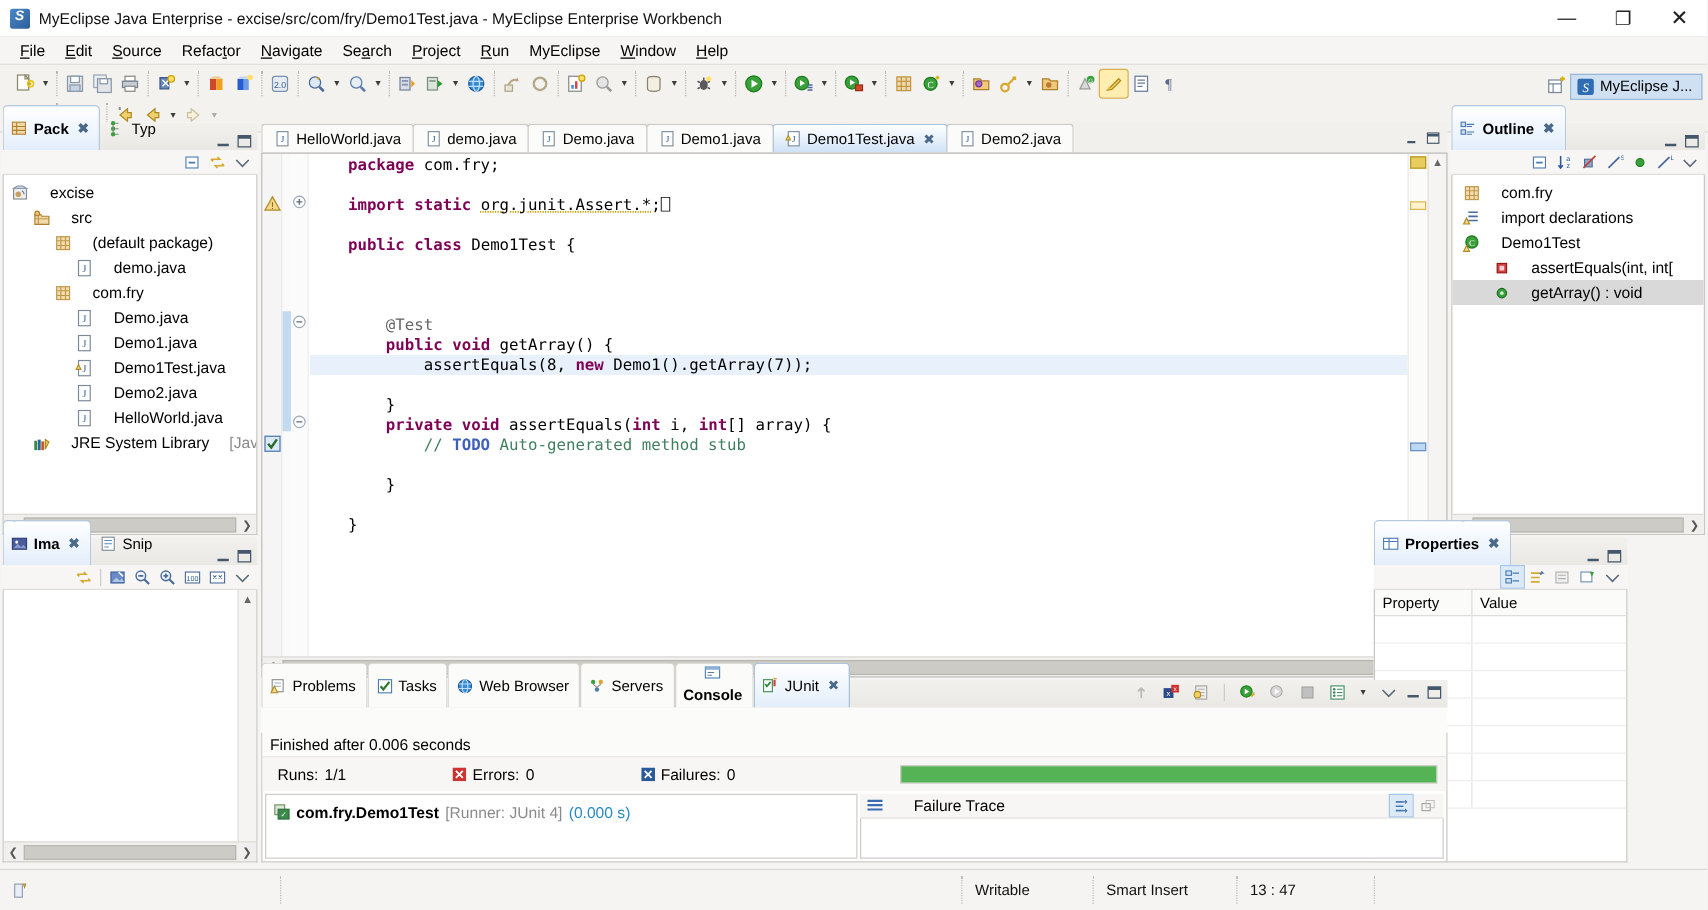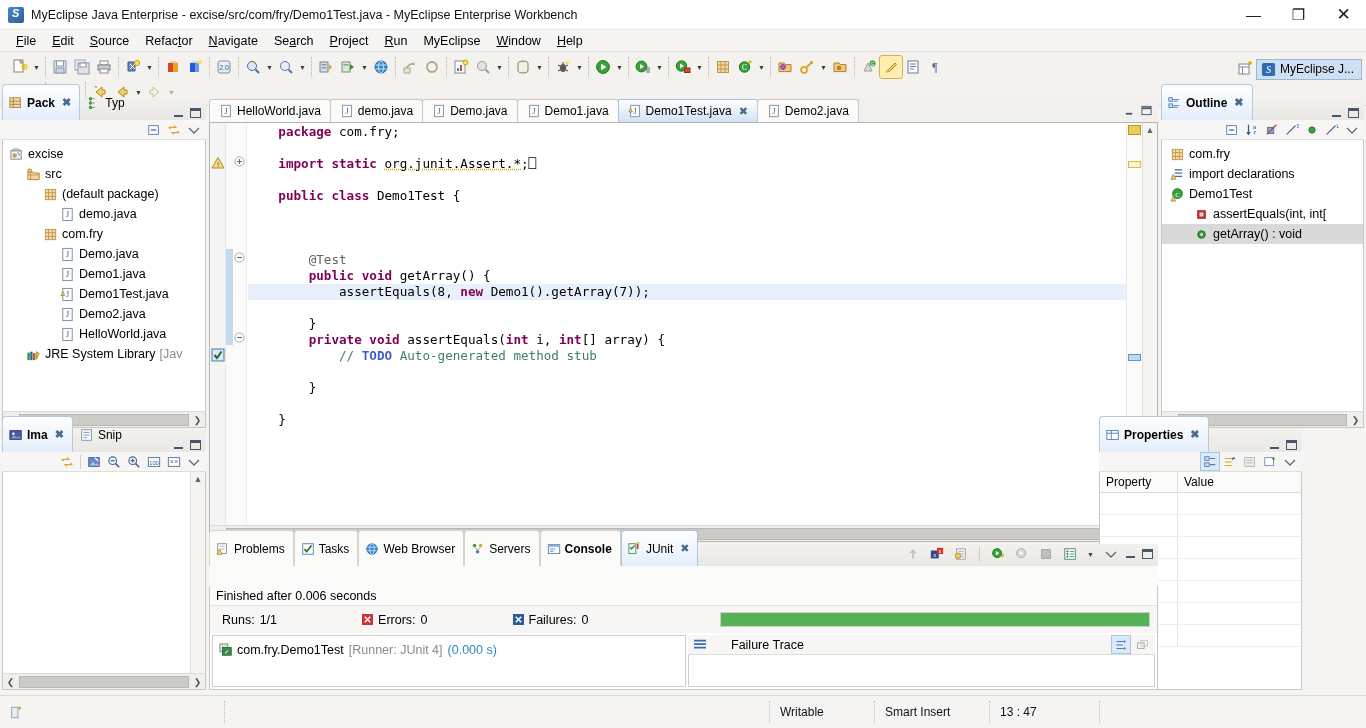--- a/index.html
+++ b/index.html
@@ -78,21 +78,21 @@
   .vctl .mx { width: 11px; height: 10px; border: 1px solid #45586b; border-top-width: 3px; }
   .vtoolbar { height: 20px; display: flex; align-items: center; justify-content: flex-end;
               gap: 2px; padding-right: 3px; background: #f7f6f4;
               border-bottom: 1px solid #e0ded9; }
   .vtb { width: 18px; height: 17px; display: flex; align-items: center; justify-content: center; }
   .vbody { position: absolute; top: 42px; left: 0; right: 0; bottom: 0; background: #fff;
            border: 1px solid #c9c7c2; border-top: none; overflow: hidden; }
 
   
   .tree { padding: 4px 0 0 0; font-size: 12.5px; }
-  .trow2 { display: flex; align-items: center; height: 20px; padding-left: 4px; white-space: nowrap; }
+  .trow2 { display: flex; align-items: center; height: 20px; padding-left: 4px; white-space: nowrap; gap: 12px; }
   .trow2.sel { background: #d9d9d9; }
   .tlabel { margin-left: 4px; }
   .tdim { color: #8a8a8a; }
 
   
   .hscroll { position: absolute; left: 0; right: 0; bottom: 0; height: 16px;
              background: #f0efed; border-top: 1px solid #dddbd6; display: flex; align-items: center; }
   .harrow { width: 15px; text-align: center; font-size: 9px; color: #555; }
   .hthumb { flex: 1; height: 12px; background: #cdcbc6; border: 1px solid #b8b6b1; margin: 0 1px; }
   .vscroll { position: absolute; right: 0; top: 0; bottom: 0; width: 15px; background: #f5f4f2;
@@ -1084,21 +1084,21 @@
           </div>
           <div class="vtab" style="border-top: 1px solid rgb(214, 212, 207); border-right: 1px solid rgb(214, 212, 207); border-bottom: none; border-left: 1px solid rgb(214, 212, 207); border-image: initial; background: rgb(251, 251, 250); font-weight: normal;">
             <svg viewBox="0 0 16 16" style="width: 14px; height: 14px; flex: 0 0 auto;">
               <circle cx="4" cy="4" r="2" fill="#3aa03a"></circle>
               <circle cx="11" cy="4" r="2" fill="#d8a830"></circle>
               <circle cx="7.5" cy="11" r="2" fill="#4a7ab0"></circle>
               <path d="M4 6 L7.5 9 M11 6 L7.5 9" stroke="#888"></path>
             </svg>
             <span>Servers</span>
           </div>
-          <div class="vtab" style="border-top: 1px solid rgb(214, 212, 207); border-right: 1px solid rgb(214, 212, 207); border-bottom: none; border-left: 1px solid rgb(214, 212, 207); border-image: initial; background: rgb(251, 251, 250); font-weight: normal;">
+          <div class="vtab" style="border-top: 1px solid rgb(214, 212, 207); border-right: 1px solid rgb(214, 212, 207); border-bottom: none; border-left: 1px solid rgb(214, 212, 207); border-image: initial; background: rgb(251, 251, 250); font-weight: normal; flex-direction: column;">
             <svg viewBox="0 0 16 16" style="width: 14px; height: 14px; flex: 0 0 auto;">
               <rect x="1.5" y="3" width="13" height="10" fill="#fff" stroke="#4a7ab0"></rect>
               <rect x="1.5" y="3" width="13" height="2.5" fill="#8ab0d8"></rect>
               <path d="M3.5 8 h6 M3.5 10.5 h4" stroke="#5a7a9a"></path>
             </svg>
             <span style="font-weight: bold;">Console</span>
           </div>
           <div class="vtab sel" style="border-top: 1px solid rgb(168, 195, 221); border-right: 1px solid rgb(168, 195, 221); border-bottom: none; border-left: 1px solid rgb(168, 195, 221); border-image: initial; font-weight: normal;">
             <svg viewBox="0 0 16 16" style="width: 14px; height: 14px; flex: 0 0 auto;">
               <rect x="1" y="2" width="8" height="11" fill="#fff" stroke="#3a8a4a"></rect>
@@ -1196,21 +1196,21 @@
           </div>
         </div>
         <div class="resultsplit">
           <div class="respane">
             <div class="resrow" style="margin-top:4px;">
               <svg style="width:14px;height:14px;position:absolute;left:6px;" viewBox="0 0 16 16">
                   <rect x="1" y="1" width="9" height="9" fill="#dfe8d8" stroke="#6a8a5a"></rect>
                   <rect x="4" y="5" width="10" height="9" fill="#3a8a4a" stroke="#2a6a3a"></rect>
                   <text x="9" y="12.5" font-size="7" text-anchor="middle" fill="#fff" font-family="sans-serif">✓</text>
                 </svg>
-              <span style="font-weight:normal;">com.fry.Demo1Test</span>
+              <span style="font-weight:bold;">com.fry.Demo1Test</span>
               <span style="color:#8a8a8a;">[Runner: JUnit 4]</span>
               <span style="color:#2a8ac0;">(0.000 s)</span>
             </div>
           </div>
           <div class="tracepane">
             <div class="tracehdr">
               <svg style="width:14px;height:12px;" viewBox="0 0 16 14">
                   <path d="M1 2 h14 M1 6 h14 M1 10 h14" stroke="#3a6ab0" stroke-width="2"></path>
                 </svg>
               <span>Failure Trace</span>

